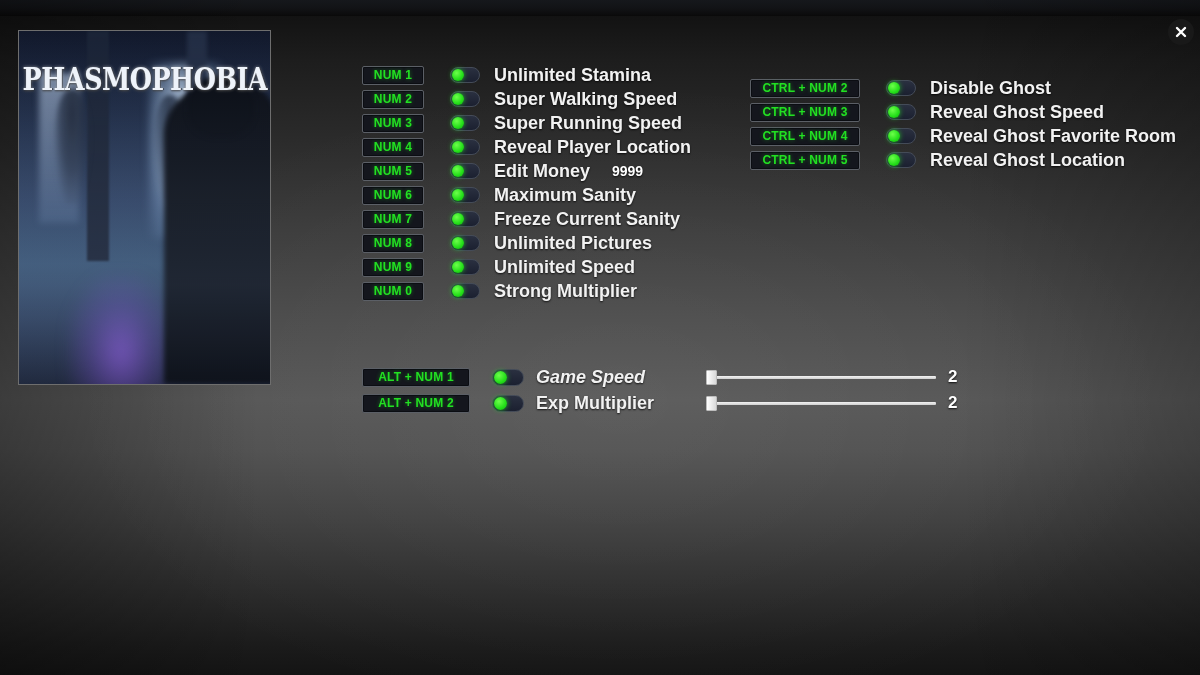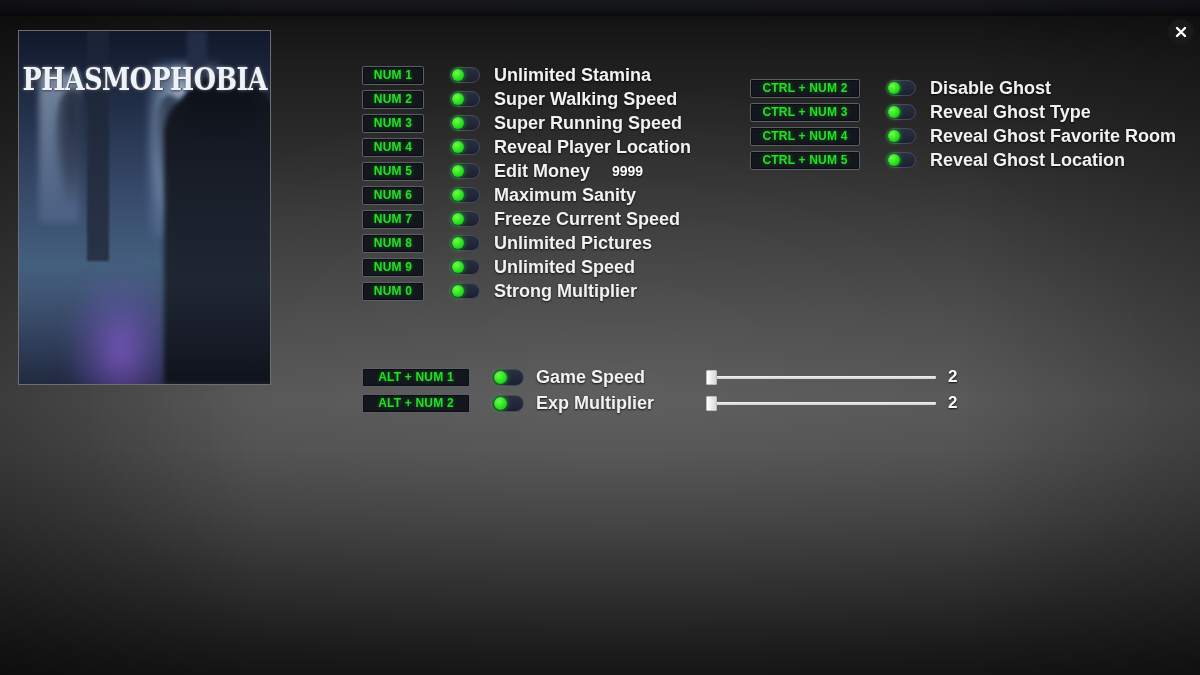--- a/index.html
+++ b/index.html
@@ -402,21 +402,21 @@
       </div>
       <div class="row">
         <div class="hotkey hk-num">
           <span>NUM 7</span>
         </div>
         <div style="width: 26px; flex: 0 0 auto;"></div>
         <div class="toggle">
           <div class="knob"></div>
         </div>
         <div style="width: 14px; flex: 0 0 auto;"></div>
-        <span class="cheat-label">Freeze Current Speed</span>
+        <span class="cheat-label">Freeze Current Sanity</span>
       </div>
       <div class="row">
         <div class="hotkey hk-num">
           <span>NUM 8</span>
         </div>
         <div style="width: 26px; flex: 0 0 auto;"></div>
         <div class="toggle">
           <div class="knob"></div>
         </div>
         <div style="width: 14px; flex: 0 0 auto;"></div>
@@ -460,21 +460,21 @@
       </div>
       <div class="row">
         <div class="hotkey hk-ctrl">
           <span>CTRL + NUM 3</span>
         </div>
         <div style="width: 26px; flex: 0 0 auto;"></div>
         <div class="toggle">
           <div class="knob"></div>
         </div>
         <div style="width: 14px; flex: 0 0 auto;"></div>
-        <span class="cheat-label">Reveal Ghost Type</span>
+        <span class="cheat-label">Reveal Ghost Speed</span>
       </div>
       <div class="row">
         <div class="hotkey hk-ctrl">
           <span>CTRL + NUM 4</span>
         </div>
         <div style="width: 26px; flex: 0 0 auto;"></div>
         <div class="toggle">
           <div class="knob"></div>
         </div>
         <div style="width: 14px; flex: 0 0 auto;"></div>
@@ -496,21 +496,21 @@
   <div class="col" id="col-bottom">
       <div class="row">
         <div class="hotkey hk-alt">
           <span>ALT + NUM 1</span>
         </div>
         <div style="width: 22px; flex: 0 0 auto;"></div>
         <div class="toggle big">
           <div class="knob"></div>
         </div>
         <div style="width: 12px; flex: 0 0 auto;"></div>
-        <span class="cheat-label" style="width: 160px;">Game Speed</span>
+        <span class="cheat-label" style="width: 160px; font-style: italic;">Game Speed</span>
         <div style="width: 10px; flex: 0 0 auto;"></div>
         <div class="slider">
           <div class="track"></div>
           <div class="handle" style="left: 0%;"></div>
         </div>
         <span class="slider-value">2</span>
       </div>
       <div class="row">
         <div class="hotkey hk-alt">
           <span>ALT + NUM 2</span>

